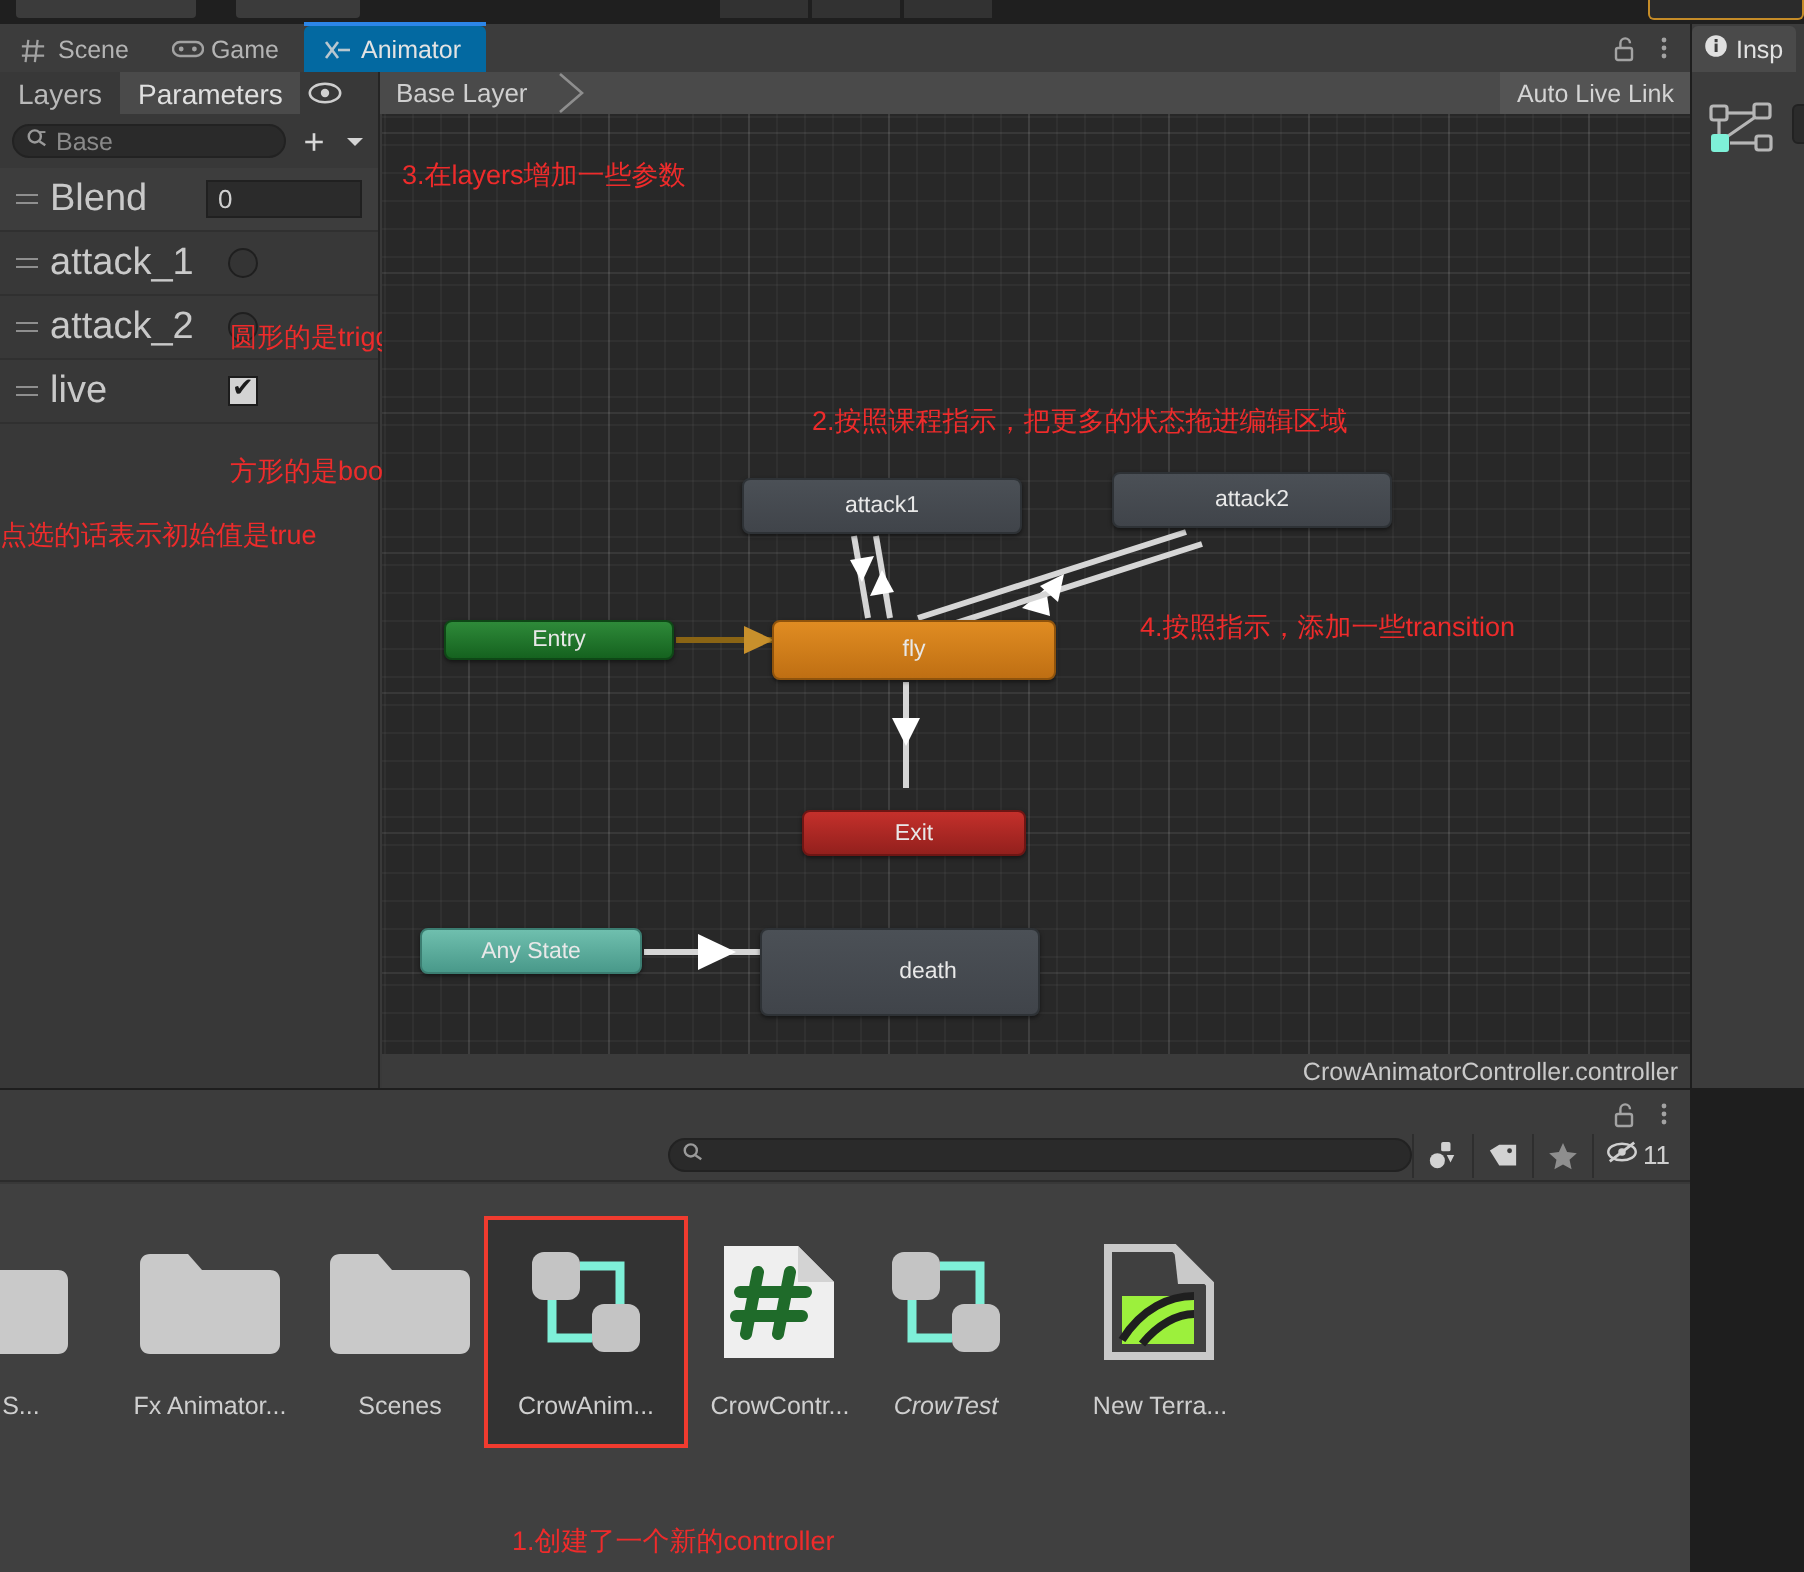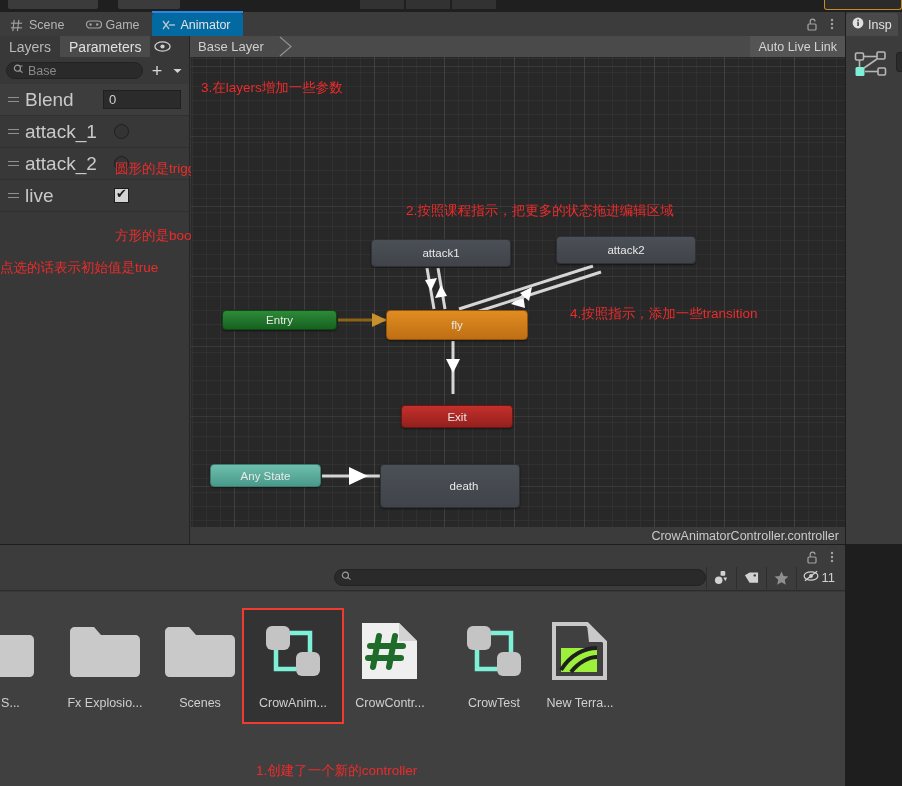--- a/index.html
+++ b/index.html
@@ -440,21 +440,21 @@
           </div>
           <div class="lbl">asy S...</div>
         </div>
 
         <div class="asset" style="left:56px;top:10px;">
           <div class="thumb">
             <svg width="74" height="58" viewBox="0 0 74 58">
                 <path d="M2 10 C2 7 4 5 7 5 H26 L33 13 H67 C70 13 72 15 72 18 V50 C72 53 70 55 67 55 H7 C4 55 2 53 2 50 Z" fill="#c9c9c9"></path>
               </svg>
           </div>
-          <div class="lbl">Fx Explosio...</div>
+          <div class="lbl">Fx Animator...</div>
         </div>
 
         <div class="asset" style="left:151px;top:10px;">
           <div class="thumb">
             <svg width="74" height="58" viewBox="0 0 74 58">
                 <path d="M2 10 C2 7 4 5 7 5 H26 L33 13 H67 C70 13 72 15 72 18 V50 C72 53 70 55 67 55 H7 C4 55 2 53 2 50 Z" fill="#c9c9c9"></path>
               </svg>
           </div>
           <div class="lbl">Scenes</div>
         </div>
@@ -480,21 +480,21 @@
                 <line x1="20" y1="16" x2="14" y2="47"></line>
                   <line x1="36" y1="16" x2="30" y2="47"></line>
                 <line x1="11" y1="26" x2="44" y2="26"></line>
                   <line x1="9" y1="38" x2="42" y2="38"></line>
                 </g>
             </svg>
           </div>
           <div class="lbl">CrowContr...</div>
         </div>
 
-        <div class="asset" style="left:445px;top:10px;">
+        <div class="asset" style="left:424px;top:10px;font-style:italic;">
           <div class="thumb">
             <svg width="70" height="62" viewBox="0 0 70 62">
               <rect x="8" y="6" width="24" height="24" rx="6" fill="#c4c4c4"></rect>
               <rect x="38" y="32" width="24" height="24" rx="6" fill="#c4c4c4"></rect>
               <path d="M32 13 H52 V32" fill="none" stroke="#7ef0d8" stroke-width="4.5"></path>
               <path d="M38 49 H18 V30" fill="none" stroke="#7ef0d8" stroke-width="4.5"></path>
             </svg>
           </div>
           <div class="lbl">CrowTest</div>
         </div>

